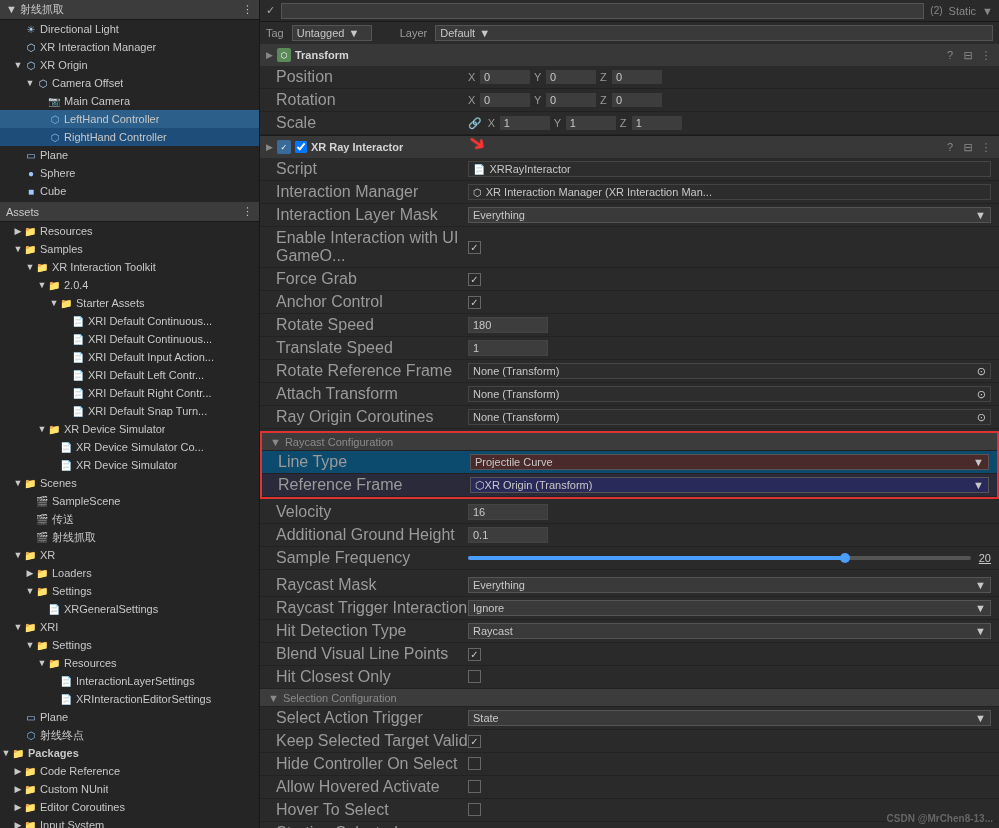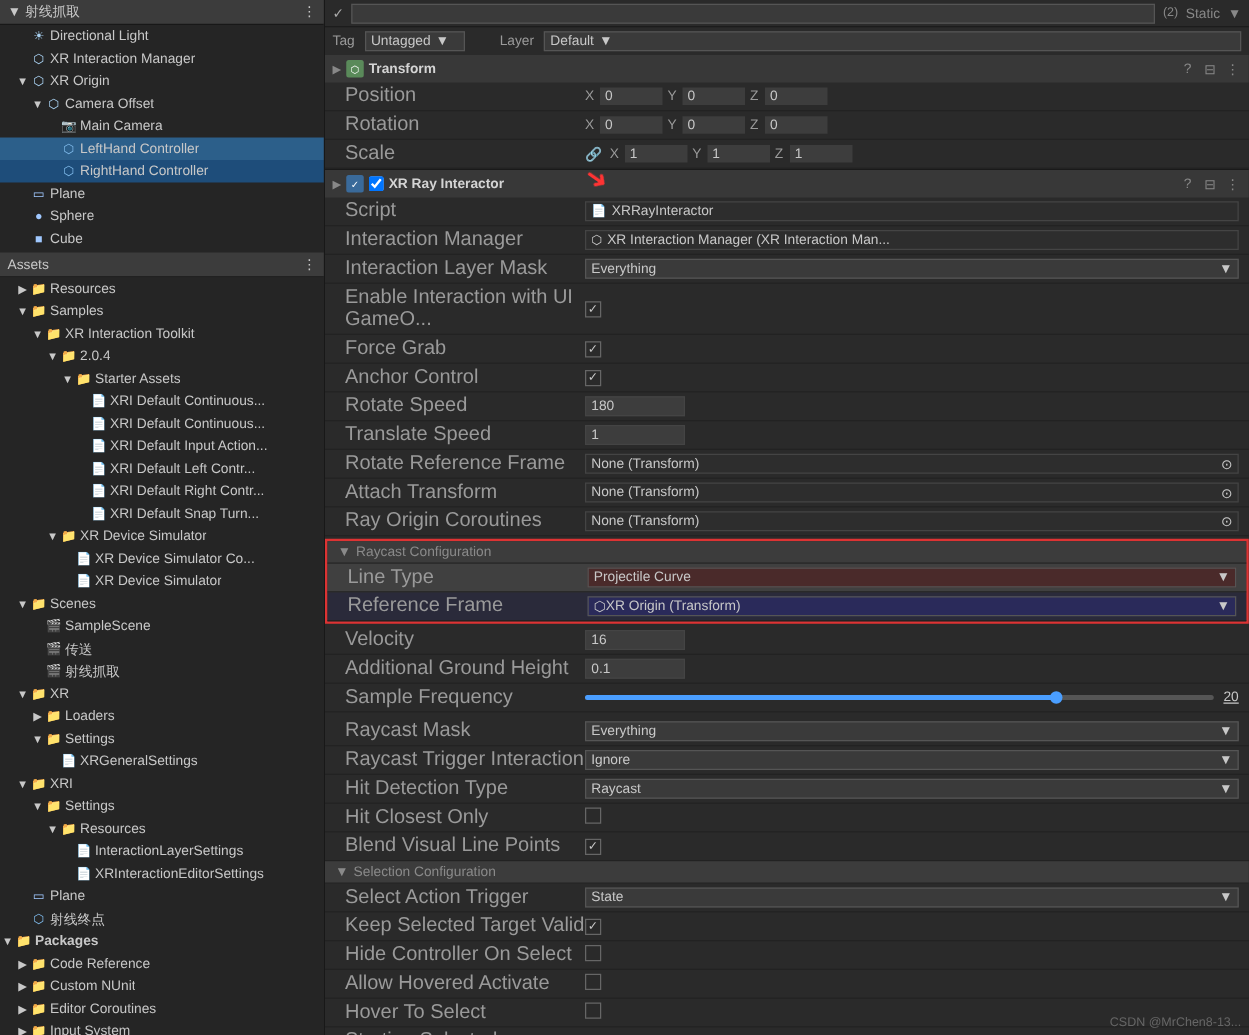--- a/index.html
+++ b/index.html
@@ -317,20 +317,21 @@
       color: #888;
       cursor: pointer;
     }
 
     .watermark {
       position: fixed;
       bottom: 4px;
       right: 6px;
       font-size: 10px;
       color: #666;
+      font-weight: bold;
     }
 
     
     ::-webkit-scrollbar { width: 6px; height: 6px; }
     ::-webkit-scrollbar-track { background: #1e1e1e; }
     ::-webkit-scrollbar-thumb { background: #555; border-radius: 3px; }
   </style>
 </head>
 <body>
 
@@ -830,21 +831,21 @@
           </div>
         </div>
       </div>
 
       <div style="border: 2px solid #dd3333; margin: 2px 0;">
         <div class="section-divider">
           <span>▼</span>
           <span>Raycast Configuration</span>
         </div>
 
-        <div class="prop-row" style="background:#404040;justify-content:flex-end;">
+        <div class="prop-row" style="background:#0c4a6e;justify-content:flex-end;">
           <span class="prop-label">Line Type</span>
           <div class="prop-value">
             <div class="prop-value-dropdown" style="background:#4a2a2a;">
               <span>Projectile Curve</span>
               <span>▼</span>
             </div>
           </div>
         </div>
 
         <div class="prop-row" style="background:#2a2a3a;">
@@ -910,30 +911,30 @@
         <span class="prop-label">Hit Detection Type</span>
         <div class="prop-value">
           <div class="prop-value-dropdown">
             <span>Raycast</span>
             <span>▼</span>
           </div>
         </div>
       </div>
 
       <div class="prop-row">
+        <span class="prop-label">Blend Visual Line Points</span>
+        <div class="prop-value">
+          <div class="checkbox-val checked"></div>
+        </div>
+      </div>
+
+      <div class="prop-row">
         <span class="prop-label">Hit Closest Only</span>
         <div class="prop-value">
           <div class="checkbox-val"></div>
-        </div>
-      </div>
-
-      <div class="prop-row">
-        <span class="prop-label">Blend Visual Line Points</span>
-        <div class="prop-value">
-          <div class="checkbox-val checked"></div>
         </div>
       </div>
 
       <div class="section-divider">
         <span>▼</span>
         <span>Selection Configuration</span>
       </div>
 
       <div class="prop-row">
         <span class="prop-label">Select Action Trigger</span>

